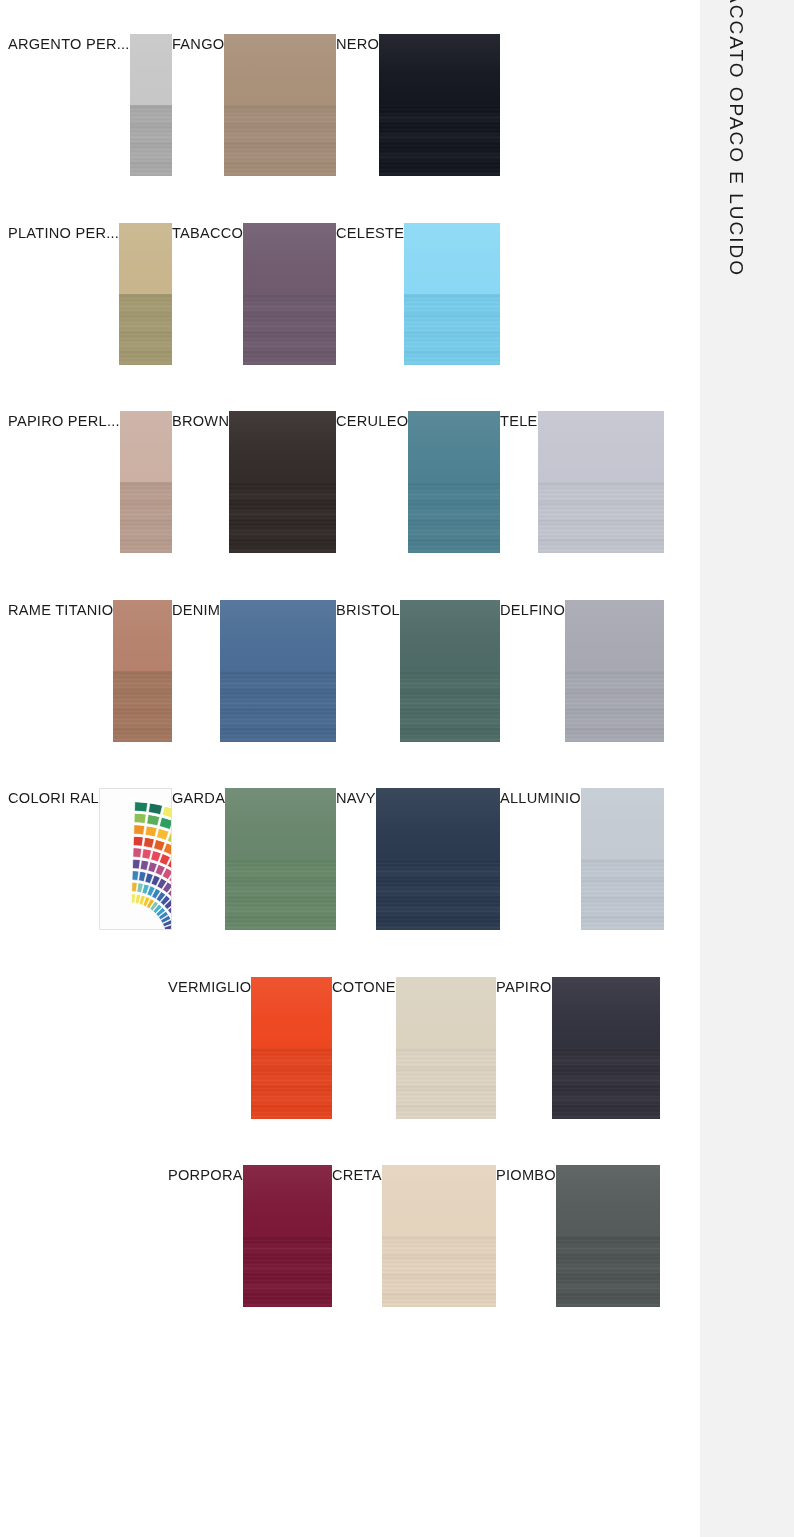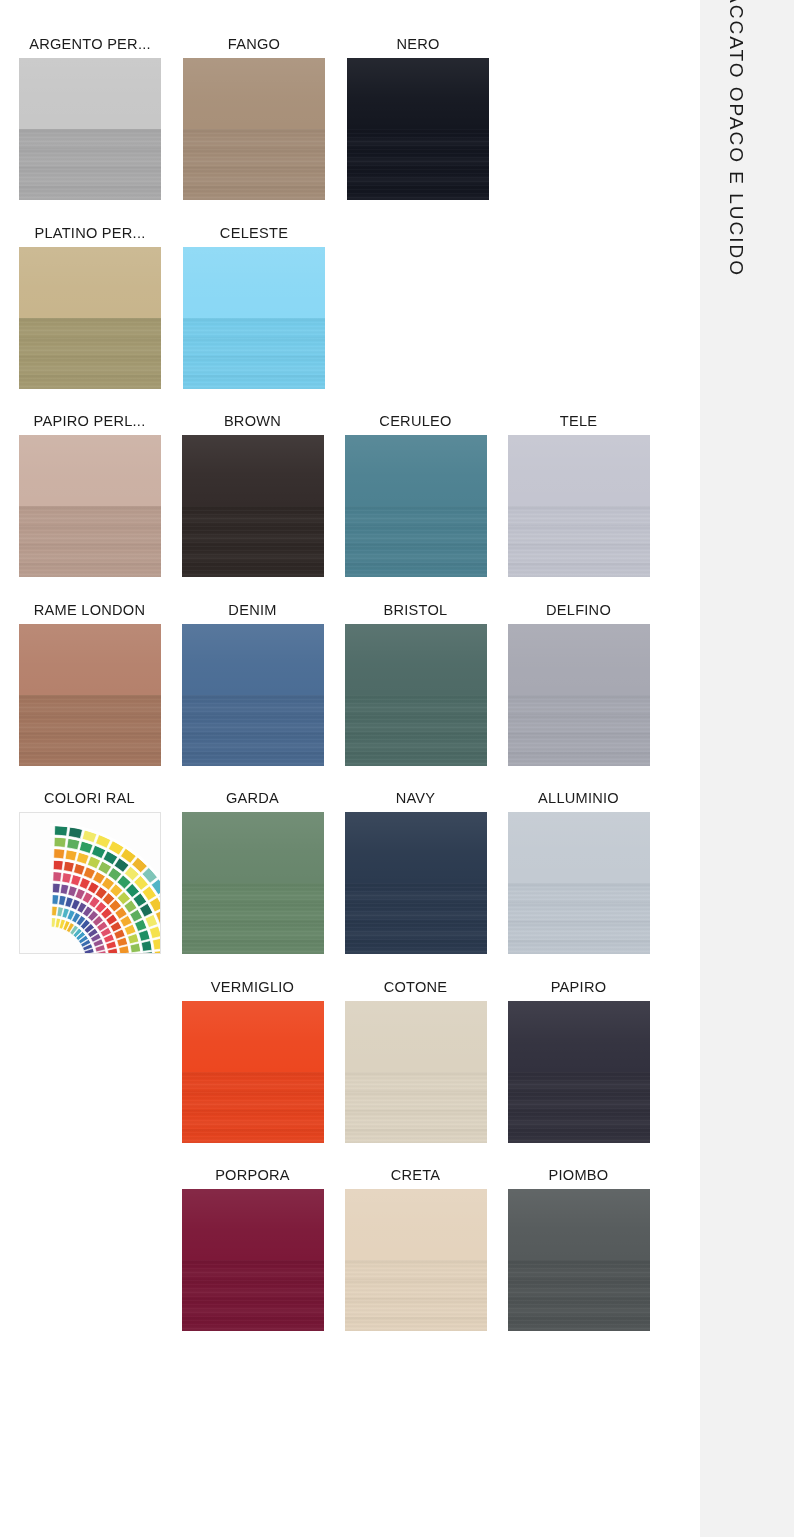--- a/index.html
+++ b/index.html
@@ -25,22 +25,21 @@
     width: 652px;
   }
   .row {
     display: flex;
     height: 188.5px;
   }
   .cell {
     width: 164px;
     margin-right: 0px;
     display: flex;
-    flex-direction: column;
-    align-items: center;
+    flex-direction: row;
   }
   .cell.empty { visibility: hidden; }
 
   .swatch-label {
     font-size: 14.6px;
     line-height: 16px;
     color: #1b1b1b;
     letter-spacing: 0.25px;
     white-space: nowrap;
     height: 24px;
@@ -157,20 +156,27 @@
       </div>
       <div class="row">
         <div class="cell">
           <div class="swatch-label">PLATINO PER...</div>
           <div class="swatch">
             <div class="gloss" style="background: rgb(200, 181, 140);"></div>
             <div class="matte" style="background: rgb(164, 154, 113);"></div>
           </div>
         </div>
         <div class="cell">
+          <div class="swatch-label">TABACCO</div>
+          <div class="swatch">
+            <div class="gloss" style="background: rgb(111, 90, 110);"></div>
+            <div class="matte" style="background: rgb(109, 90, 109);"></div>
+          </div>
+        </div>
+        <div class="cell">
           <div class="swatch-label">CELESTE</div>
           <div class="swatch">
             <div class="gloss" style="background: rgb(138, 216, 245);"></div>
             <div class="matte" style="background: rgb(118, 205, 236);"></div>
           </div>
         </div>
       </div>
       <div class="row">
         <div class="cell">
           <div class="swatch-label">PAPIRO PERL...</div>
@@ -196,21 +202,21 @@
         <div class="cell">
           <div class="swatch-label">TELE</div>
           <div class="swatch">
             <div class="gloss" style="background: rgb(196, 197, 208);"></div>
             <div class="matte" style="background: rgb(194, 196, 207);"></div>
           </div>
         </div>
       </div>
       <div class="row">
         <div class="cell">
-          <div class="swatch-label">RAME LONDON</div>
+          <div class="swatch-label">RAME TITANIO</div>
           <div class="swatch">
             <div class="gloss" style="background: rgb(181, 129, 108);"></div>
             <div class="matte" style="background: rgb(163, 118, 95);"></div>
           </div>
         </div>
         <div class="cell">
           <div class="swatch-label">DENIM</div>
           <div class="swatch">
             <div class="gloss" style="background: rgb(75, 109, 149);"></div>
             <div class="matte" style="background: rgb(73, 105, 143);"></div>

